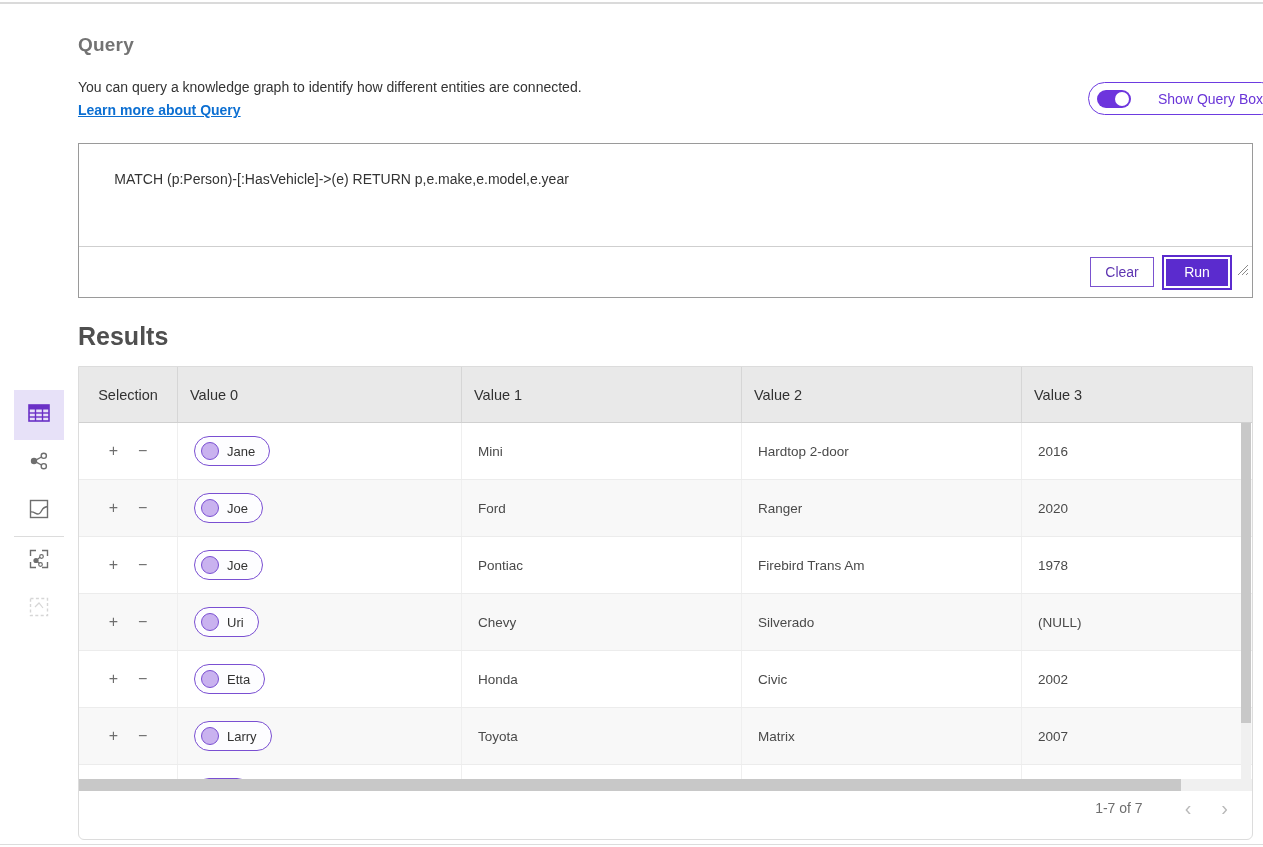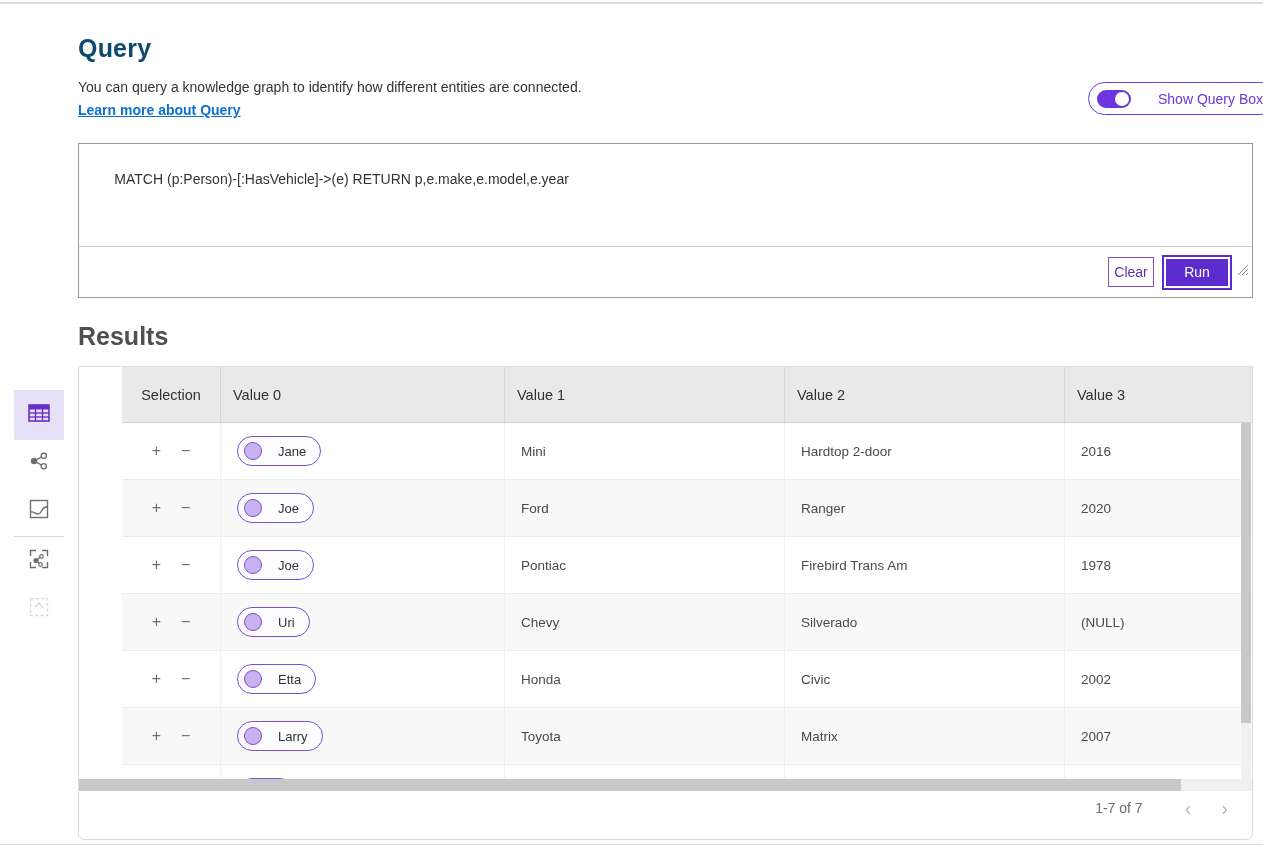--- a/index.html
+++ b/index.html
@@ -3,69 +3,69 @@
 <meta charset="utf-8">
 <style>
   * { margin:0; padding:0; box-sizing:border-box; }
   html,body { background:#ffffff; }
   body { font-family:"Liberation Sans", sans-serif; color:#323232; }
   .page { position:relative; width:1263px; height:847px; background:#fff; overflow:hidden; }
 
   .top-line { position:absolute; top:2px; left:0; right:0; height:2px; background:#dadada; }
   .bottom-line { position:absolute; top:844px; left:0; right:0; height:1px; background:#dcdcdc; }
 
-  .page-title { position:absolute; left:78px; top:34px; font-size:25px; font-weight:700; color:#0c4a6e; letter-spacing:.2px; }
+  .page-title { position:absolute; left:78px; top:34px; font-size:19px; font-weight:700; color:#737373; letter-spacing:.2px; }
   .page-desc { position:absolute; left:78px; top:79px; font-size:14px; color:#333; }
   .learn-link { position:absolute; left:78px; top:102px; font-size:14px; font-weight:700; color:#0c6fd2; text-decoration:underline; cursor:pointer; }
 
   
   .toggle-pill { position:absolute; left:1088px; top:82px; height:33px; display:flex; align-items:center;
     border:1px solid #6d3be0; border-radius:17px; padding:0 14px 0 8px; background:#fff; cursor:pointer;gap:19px; }
   .switch { position:relative; width:34px; height:18px; background:#6d35dd; border-radius:9px; flex:0 0 auto; }
   .switch .knob { position:absolute; top:2px; right:2px; width:14px; height:14px; background:#fff; border-radius:50%; }
   .toggle-label { margin-left:8px; font-size:14px; color:#6a35d8; white-space:nowrap; }
 
   
   .query-box { position:absolute; left:78px; top:143px; width:1175px; height:155px; border:1px solid #9a9a9a; background:#fff; }
   .query-text-area { position:relative; height:103px; border-bottom:1px solid #cfcfcf; padding:11px 12px; font-size:14px; color:#333;
     white-space:pre-wrap; cursor:text; }
   .resize-handle { position:absolute; right:3px; bottom:3px; width:12px; height:12px; cursor:nwse-resize; }
   .query-footer { height:50px; display:flex; align-items:center; justify-content:flex-end; padding-right:20px; }
-  .btn-clear { width:46px; height:30px; background:#fff; border:1px solid #7a52cf; color:#5e35b1; font-size:14px;
+  .btn-clear { width:64px; height:30px; background:#fff; border:1px solid #7a52cf; color:#5e35b1; font-size:14px;
     font-family:"Liberation Sans",sans-serif; cursor:pointer; }
   .btn-run-ring { margin-left:8px; border:2px solid #5b2bce; padding:2px; background:#fff; cursor:pointer; }
   .btn-run { width:62px; height:27px; background:#5b2bce; border:none; color:#fff; font-size:14px;
     font-family:"Liberation Sans",sans-serif; cursor:pointer; display:block; }
 
   .results-title { position:absolute; left:78px; top:322px; font-size:25px; font-weight:700; color:#4f4f4f; }
 
   
   .view-item { position:absolute; left:14px; width:50px; height:48px; display:flex; align-items:center; justify-content:center; cursor:pointer; }
   .view-item.selected { background:#e7e1f8; height:50px; }
   .side-divider { position:absolute; left:14px; top:536px; width:50px; height:1px; background:#dcdcdc; }
 
   
   .results-card { position:absolute; left:78px; top:366px; width:1175px; height:474px; border:1px solid #dcdcdc;
     border-radius:0 0 6px 6px; background:#fff; overflow:hidden; }
-  .grid-row { display:grid; grid-template-columns:98px 284px 280px 280px 231px;margin-left:43px; }
+  .grid-row { display:grid; grid-template-columns:98px 284px 280px 280px 231px; }
   .t-head { height:56px; background:#e9e9e9; border-bottom:1px solid #d0d0d0; }
   .t-head .hcell { display:flex; align-items:center; font-size:14.5px; color:#323232; padding-left:12px; }
   .t-head .hcell + .hcell { border-left:1px solid #d6d6d6; }
   .t-head .hcell.center { justify-content:center; padding-left:0; }
   .t-body { position:relative; height:356px; overflow:hidden; }
   .t-row { height:57px; border-bottom:1px solid #ececec; align-items:center; }
   .t-row.alt { background:#f8f8f8; }
   .t-row .cell { height:100%; display:flex; align-items:center; font-size:13.5px; color:#4a4a4a; padding-left:16px; }
   .t-row .cell + .cell { border-left:1px solid #efefef; }
   .sel-cell { justify-content:center !important; padding-left:0 !important; gap:16px; }
   .row-act { color:#6e6e6e; font-size:16px; line-height:1; cursor:pointer; background:none; border:none;
     font-family:"Liberation Sans",sans-serif; padding:2px; }
 
   
-  .pill { display:inline-flex; align-items:center; gap:16px; height:30px; padding:0 14px 0 6px;
+  .pill { display:inline-flex; align-items:center; gap:8px; height:30px; padding:0 14px 0 6px;
     border:1.5px solid #7a4fd2; border-radius:16px; background:#fdfdff; cursor:pointer; }
   .pill .dot { width:18px; height:18px; border-radius:50%; background:#c9b2ef; border:1.5px solid #7a4fd2; flex:0 0 auto; }
   .pill .pname { font-size:13px; color:#333; white-space:nowrap; }
   .pill.partial { min-width:58px; }
 
   
   .v-scroll { position:absolute; top:56px; right:1px; width:10px; height:356px; background:#f0f0f0; }
   .v-thumb { position:absolute; top:0; left:0; width:10px; height:300px; background:#c8c8c8; cursor:grab; }
   .h-scroll { position:absolute; top:412px; left:0; width:1173px; height:12px; background:#f0f0f0; }
   .h-thumb { position:absolute; top:0; left:0; width:1102px; height:12px; background:#c8c8c8; cursor:grab; }

